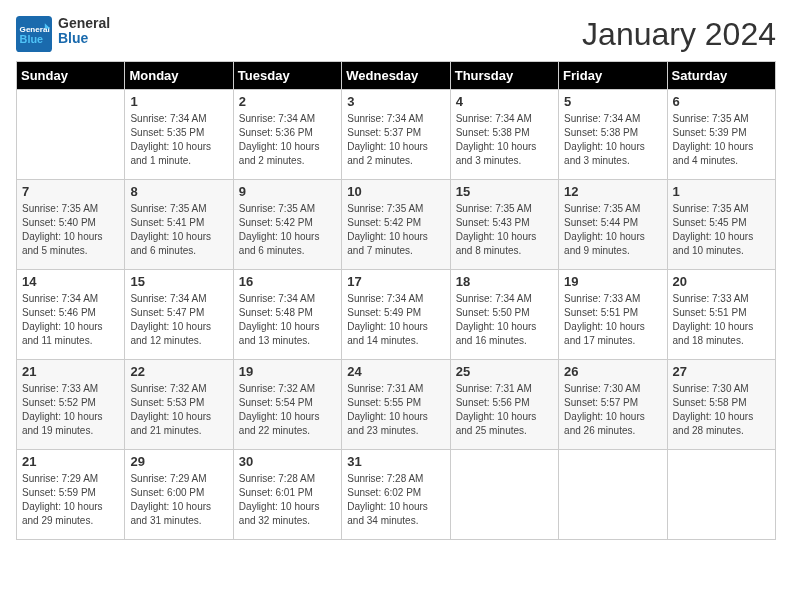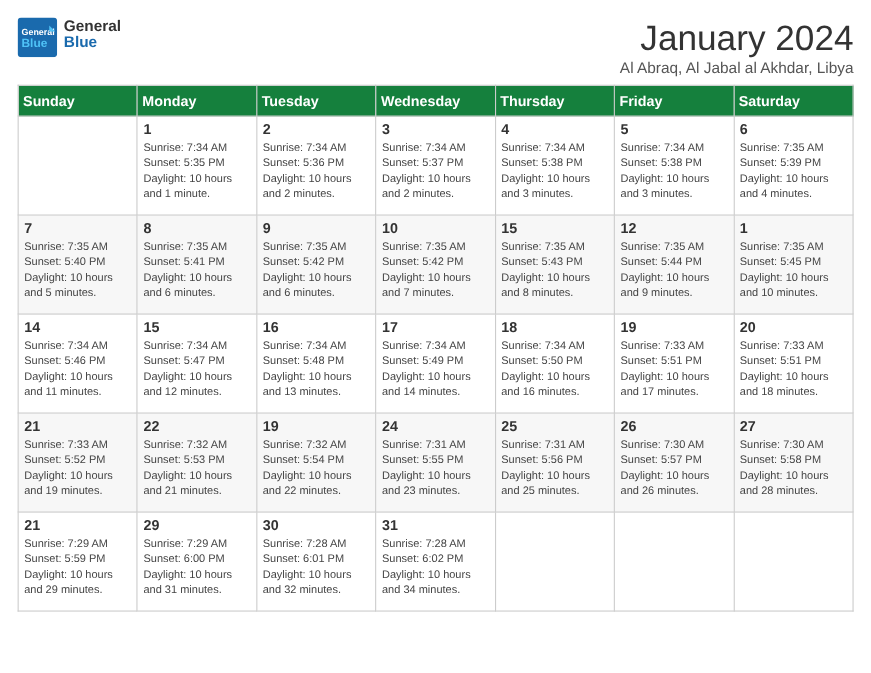--- a/index.html
+++ b/index.html
@@ -42,21 +42,21 @@
     .cal-subtitle {
       font-size: 14px;
       color: #555;
     }
     table {
       width: 100%;
       border-collapse: collapse;
       table-layout: fixed;
     }
     thead th {
-      background-color: #15803d;
+      background-color: #000000;
       color: #fff;
       font-size: 13px;
       font-weight: bold;
       padding: 6px 4px;
       text-align: left;
       border: 1px solid #ccc;
     }
     tbody td {
       border: 1px solid #ccc;
       vertical-align: top;
@@ -95,21 +95,20 @@
       <text x="4" y="30" font-size="12" fill="#4fc3f7" font-family="Arial" font-weight="bold">Blue</text>
       <polygon points="32,8 38,14 32,14" fill="#4fc3f7"></polygon>
     </svg>
     <div class="logo-text">
       <div style="color:#333;font-size:14px;">General</div>
       <div style="color:#1a6aad;font-size:14px;">Blue</div>
     </div>
   </div>
   <div class="title-block">
     <div class="cal-title">January 2024</div>
-    <div class="cal-subtitle">Al Abraq, Al Jabal al Akhdar, Libya</div>
   </div>
 </div>
 
 <table>
   <thead>
     <tr>
     <th>Sunday</th>
         <th>Monday</th>
         <th>Tuesday</th>
         <th>Wednesday</th>

